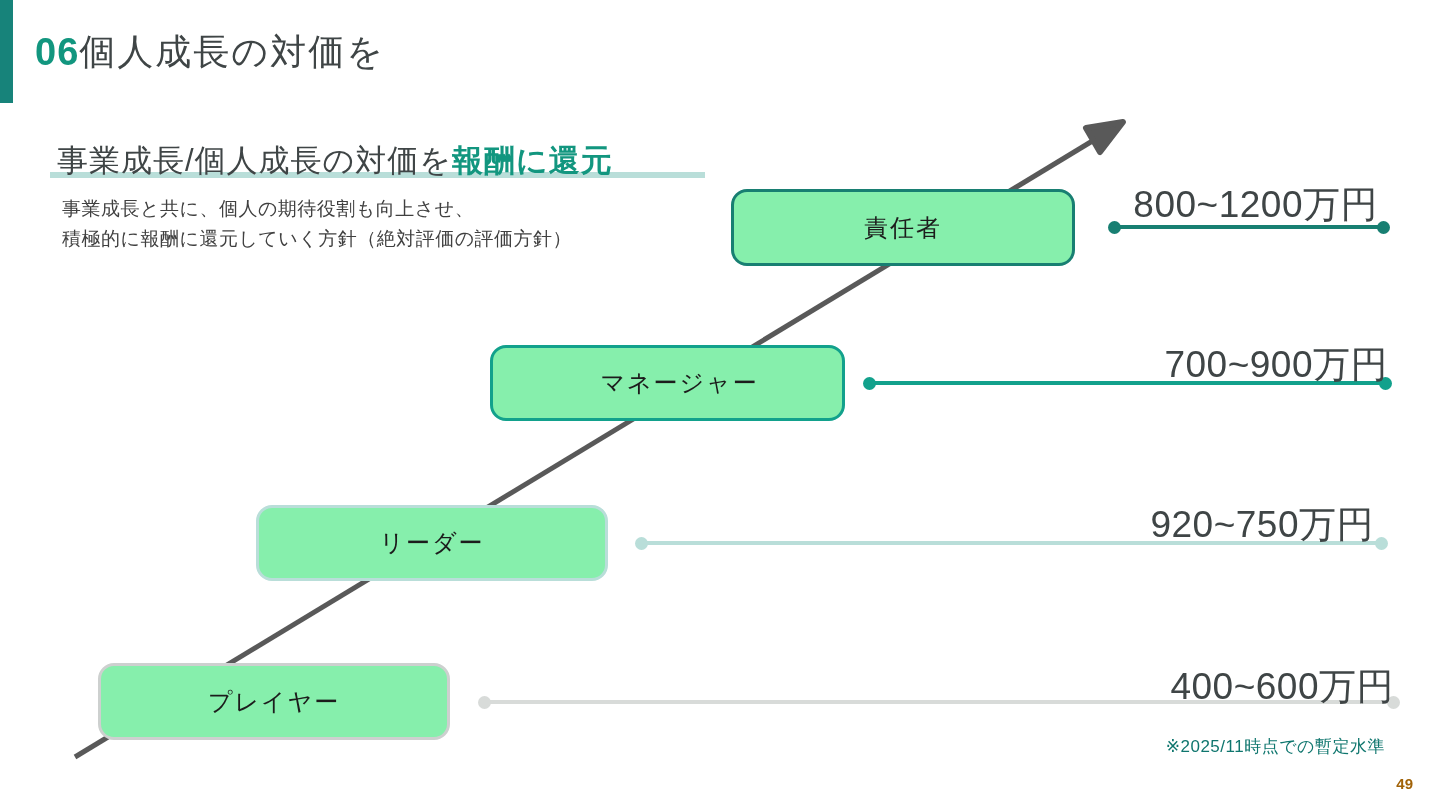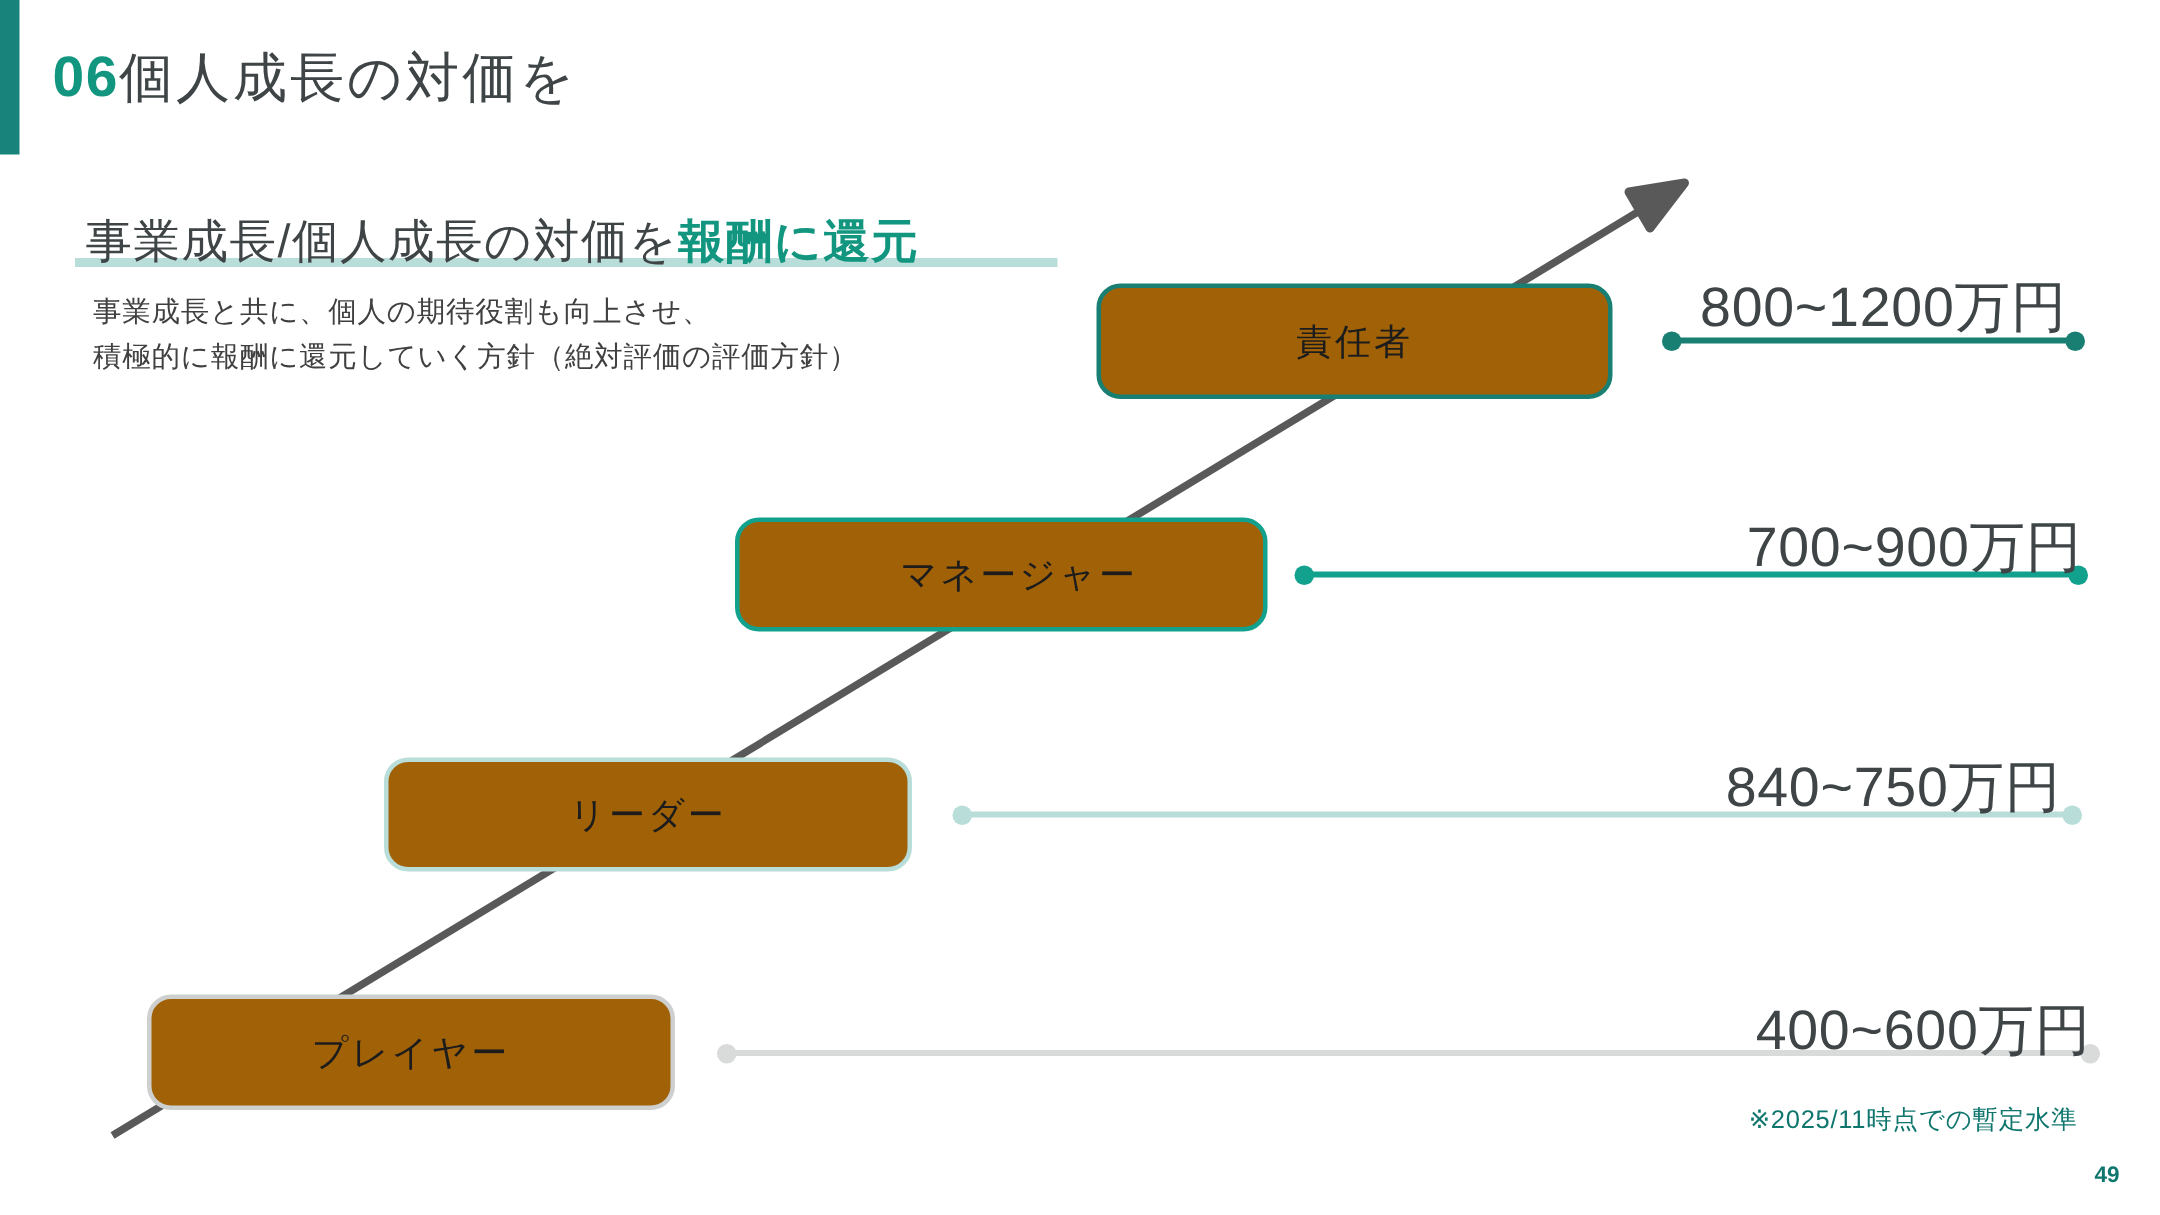--- a/index.html
+++ b/index.html
@@ -78,21 +78,21 @@
   
   .arrow-svg {
     position: absolute;
     left: 0; top: 0;
     z-index: 1;
   }
 
   
   .level-box {
     position: absolute;
-    background: #a16207;
+    background: #86efac;
     border-radius: 16px;
     display: flex;
     align-items: center;
     justify-content: center;
     font-size: 24px;
     font-weight: 500;
     color: #1c1c1c;
     letter-spacing: 2px;
     z-index: 3;
   }
@@ -146,21 +146,21 @@
     font-weight: 400;
     color: #0f766e;
     letter-spacing: 0.5px;
     z-index: 4;
   }
   .page-number {
     position: absolute;
     right: 27px; top: 775px;
     font-size: 15px;
     font-weight: 700;
-    color: #0f766e;
+    color: #a16207;
     z-index: 4;
   }
 </style>
 </head>
 <body>
 
 <div class="slide">
 
   <div class="accent-bar"></div>
   <div class="header">
@@ -192,20 +192,20 @@
     <span>リーダー</span>
   </div>
   <div class="level-box box-manager">
     <span>マネージャー</span>
   </div>
   <div class="level-box box-head">
     <span>責任者</span>
   </div>
 
   <div class="range-label label-player">400~600万円</div>
-  <div class="range-label label-leader">840~750万円</div>
+  <div class="range-label label-leader">920~750万円</div>
   <div class="range-label label-manager">700~900万円</div>
   <div class="range-label label-head">800~1200万円</div>
 
   <div class="footnote">※2025/11時点での暫定水準</div>
   <div class="page-number">49</div>
 
 </div>
 
 </body></html>

